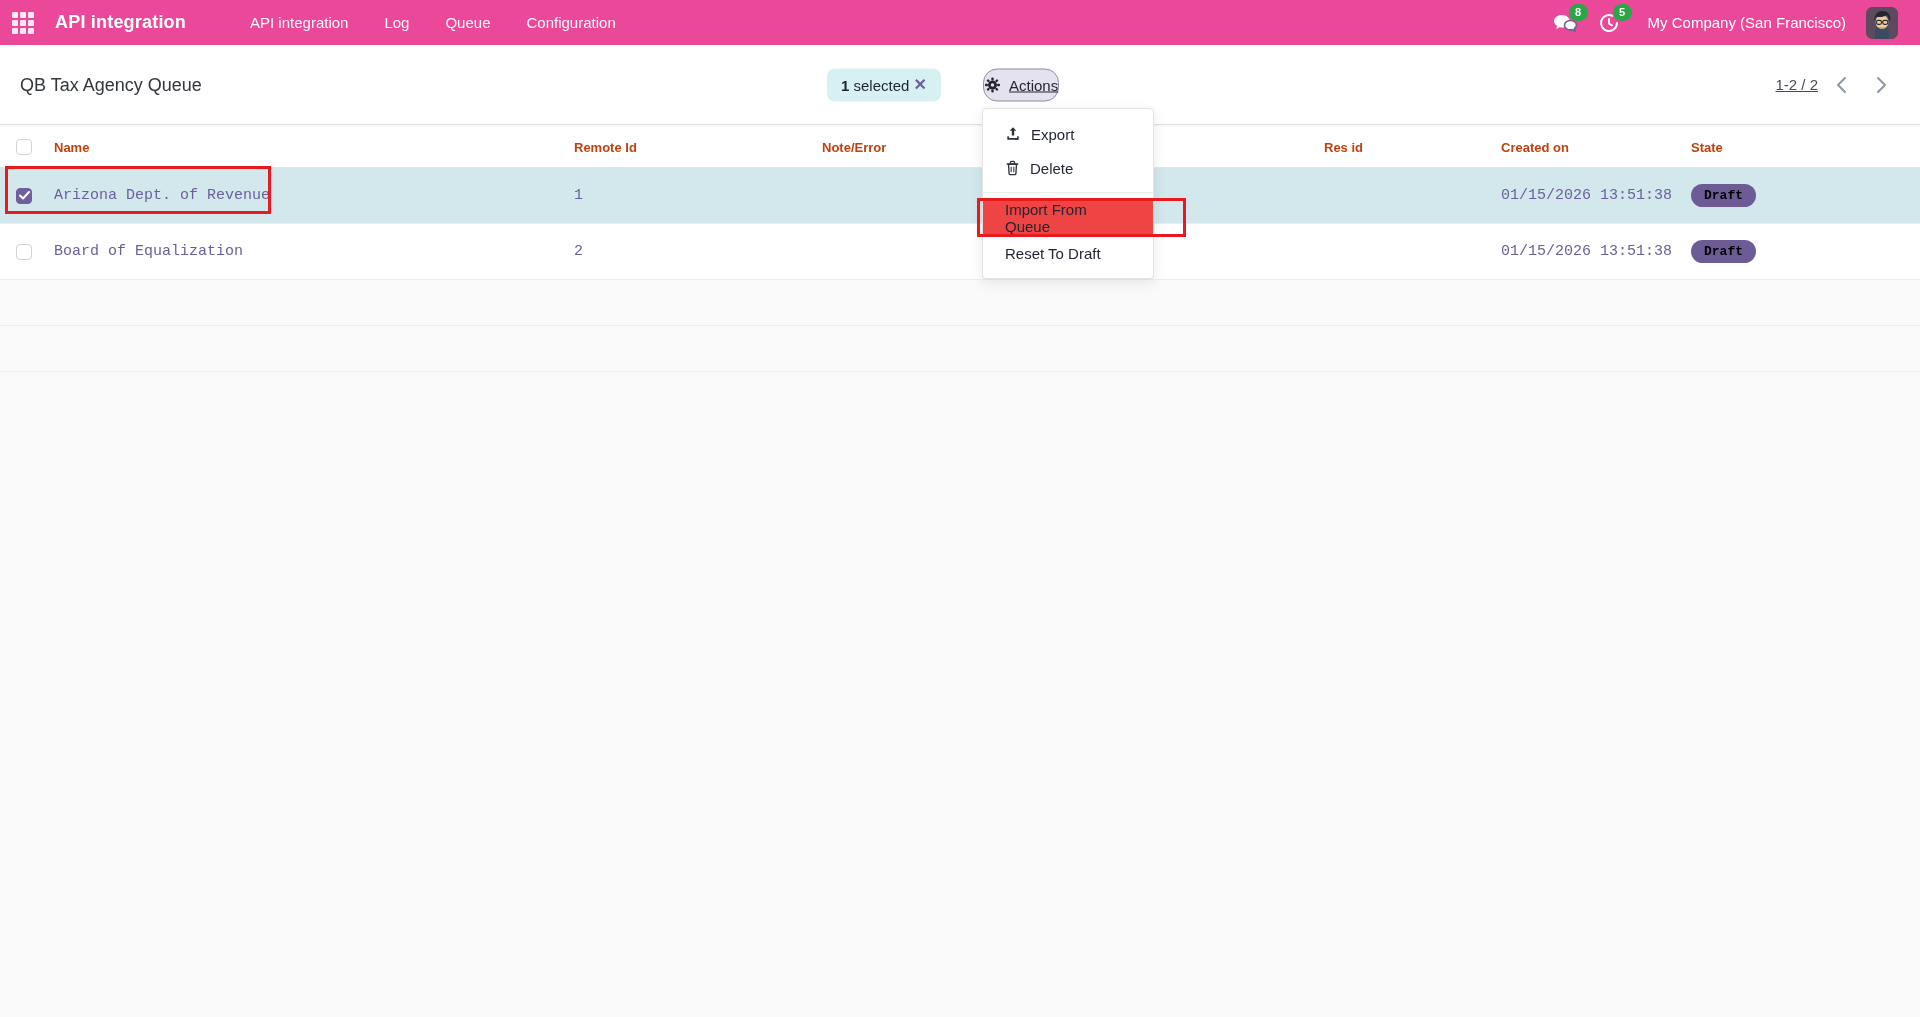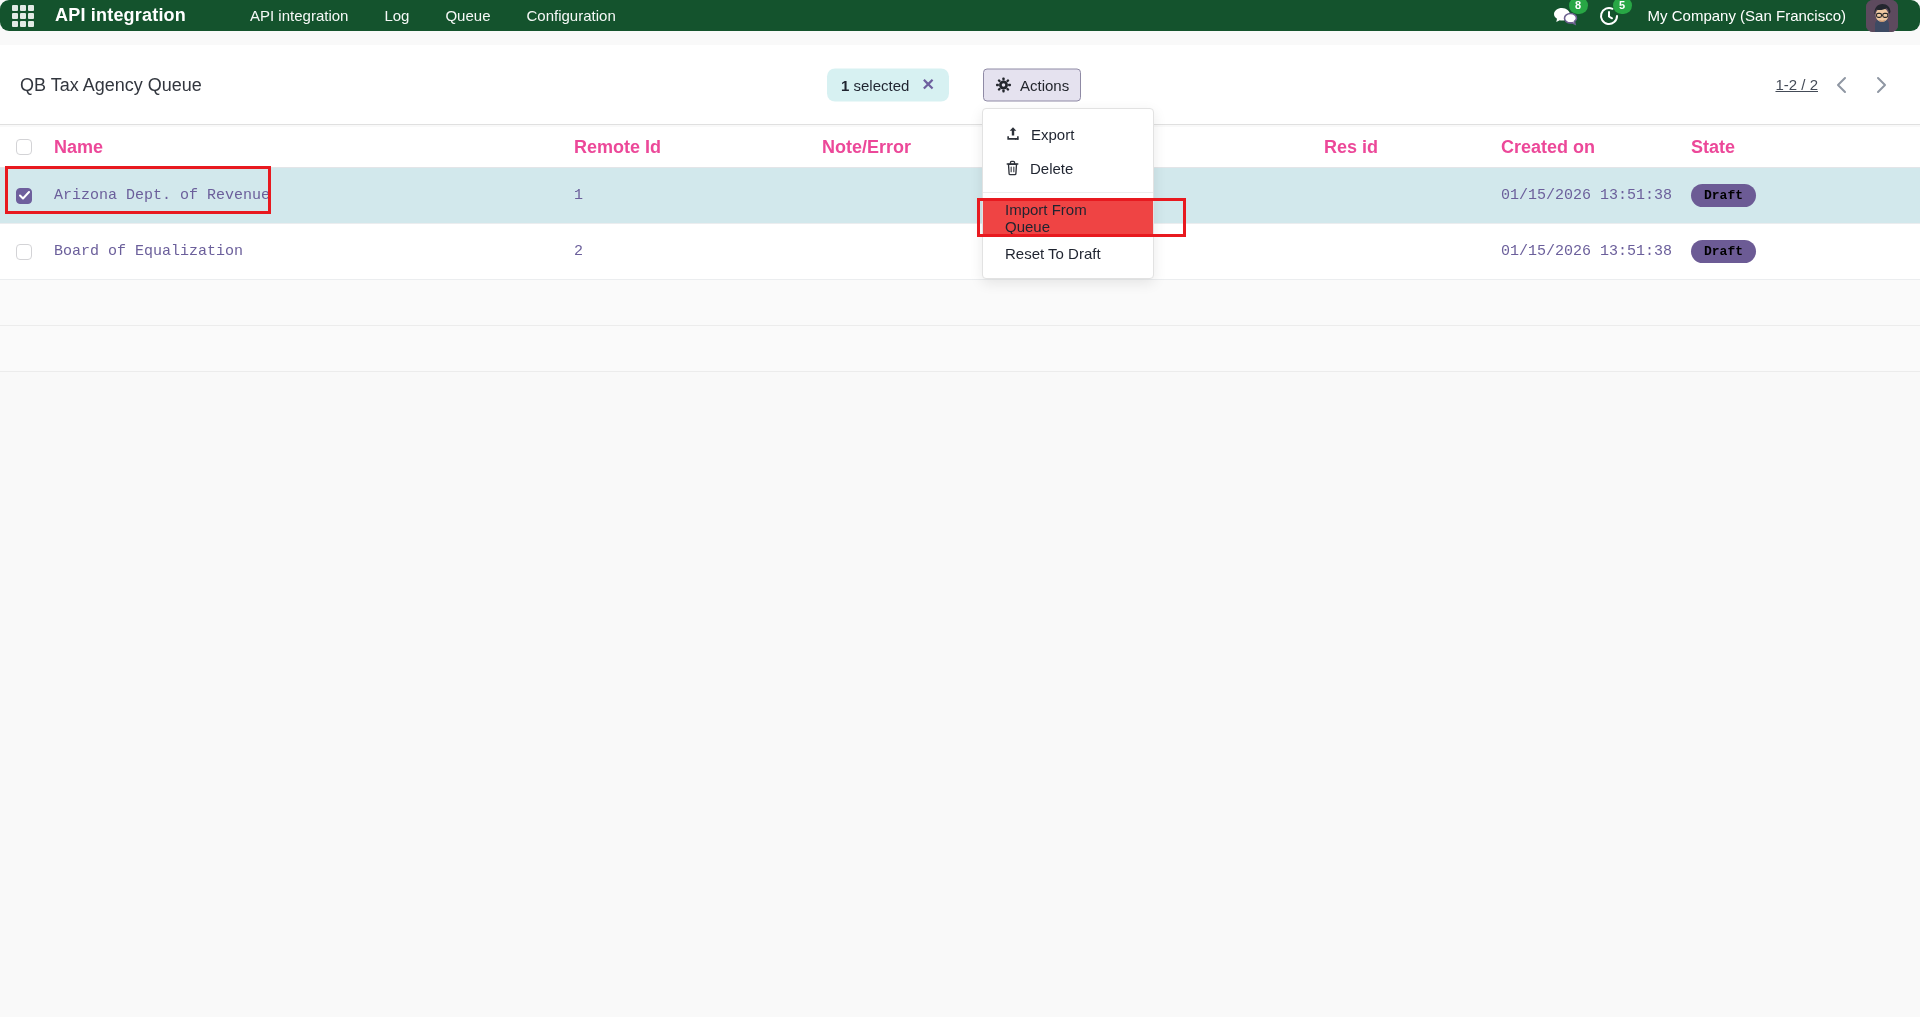--- a/index.html
+++ b/index.html
@@ -1,21 +1,21 @@
 <!DOCTYPE html>
 <html><head>
 <meta charset="utf-8">
 <style>
   * { margin:0; padding:0; box-sizing:border-box; }
   html,body { width:1920px; height:1017px; overflow:hidden; }
   body { font-family:"Liberation Sans", sans-serif; background:#f9f9f9; position:relative; }
 
   
-  .topbar { position:absolute; top:0; left:0; width:1920px; height:31px;
-            background:#14532d; display:flex; align-items:center; color:#fff;border-radius:9px; }
+  .topbar { position:absolute; top:0; left:0; width:1920px; height:45px;
+            background:#ec4899; display:flex; align-items:center; color:#fff; }
   .apps-btn { width:46px; height:45px; display:flex; align-items:center; justify-content:center; cursor:pointer; }
   .grid-icon { display:grid; grid-template-columns:repeat(3,6px); grid-template-rows:repeat(3,6px); gap:2px; }
   .grid-icon span { background:rgba(255,255,255,.88); border-radius:1px; }
   .brand { font-size:18px; font-weight:bold; margin:0 58px 0 9px; letter-spacing:.2px; }
   .topnav { display:flex; align-items:center; gap:24px; font-size:15px; }
   .topnav .nav-item { padding:4px 6px; border-radius:4px; cursor:pointer; color:rgba(255,255,255,.96); }
   .topbar-right { margin-left:auto; display:flex; align-items:center; gap:14px; padding-right:22px; }
   .icon-wrap { position:relative; width:30px; height:30px; display:flex; align-items:center; justify-content:center; cursor:pointer; }
   .count-badge { position:absolute; top:-4px; right:-8px; background:#28a745; color:#fff;
                  font-size:11px; font-weight:bold; min-width:19px; height:17px; padding:0 5px;
@@ -23,37 +23,37 @@
   .company-name { font-size:15px; color:#fff; margin:0 6px 0 10px; cursor:pointer; }
   .avatar { width:32px; height:32px; border-radius:7px; overflow:hidden; cursor:pointer; background:#5d4a5e; }
 
   
   .control-panel { position:absolute; top:45px; left:0; width:1920px; height:80px;
                    background:#fff; border-bottom:1px solid #e0e0e0; }
   .view-title { position:absolute; left:20px; top:50%; transform:translateY(-50%);
                 font-size:18px; color:#32363e; }
   .selection-pill { position:absolute; left:827px; top:50%; transform:translateY(-50%);
                     height:33px; background:#d7f1f2; border-radius:8px; display:flex;
-                    align-items:center; gap:12px; padding:0 14px; font-size:15px; color:#1f2430; }
+                    align-items:center; gap:4px; padding:0 14px; font-size:15px; color:#1f2430; }
   .selection-pill b { font-weight:bold; }
   .pill-close { color:#6d5f9e; font-size:16px; font-weight:bold; cursor:pointer; line-height:1; }
   .actions-btn { position:absolute; left:983px; top:50%; transform:translateY(-50%);
-                 height:33px; background:#e5e2ef; border:1px solid #8f8aa5; border-radius:4px;
-                 display:flex; align-items:center; gap:8px; padding:0 11px; font-size:15px;
-                 color:#23262d; cursor:pointer; }
+                 height:33px; background:#e5e2ef; border:1px solid #8f8aa5; border-radius:14px;
+                 display:flex; align-items:center; gap:8px; padding:0 0; font-size:15px;
+                 color:#23262d; cursor:pointer;text-decoration:underline; }
   .pager { position:absolute; right:22px; top:50%; transform:translateY(-50%);
            display:flex; align-items:center; gap:6px; font-size:15px; color:#444b57;text-decoration:underline; }
   .pager-btn { width:34px; height:34px; display:flex; align-items:center; justify-content:center;
                cursor:pointer; border-radius:6px; }
 
   
   .list { position:absolute; top:127px; left:0; width:1920px; }
   .lrow { display:grid; grid-template-columns:44px 526px 248px 502px 177px 190px 1fr;
           align-items:center; background:#fff; }
-  .lrow.header { height:41px; font-weight:bold; font-size:18px; color:#ec4899;
+  .lrow.header { height:41px; font-weight:bold; font-size:13px; color:#c2410c;
                  border-bottom:1px solid #e3e5e8; }
   .lrow.record { height:56px; font-size:15px; border-bottom:1px solid #ebedef; cursor:pointer;font-family:Liberation Mono, monospace; }
   .lrow.record.selected { background:#d2e8ec; }
   .cell { padding-left:4px; overflow:hidden; white-space:nowrap; }
   .cell.name { padding-left:10px; }
   .cell.cb { display:flex; justify-content:center; }
   .purple-text { color:#6b5f9b; }
   .checkbox { width:16px; height:16px; border-radius:4px; border:1px solid #d3d3d6;
               background:#fff; cursor:pointer; display:flex; align-items:center; justify-content:center; }
   .checkbox.checked { background:#6e5f9d; border-color:#6e5f9d; }

